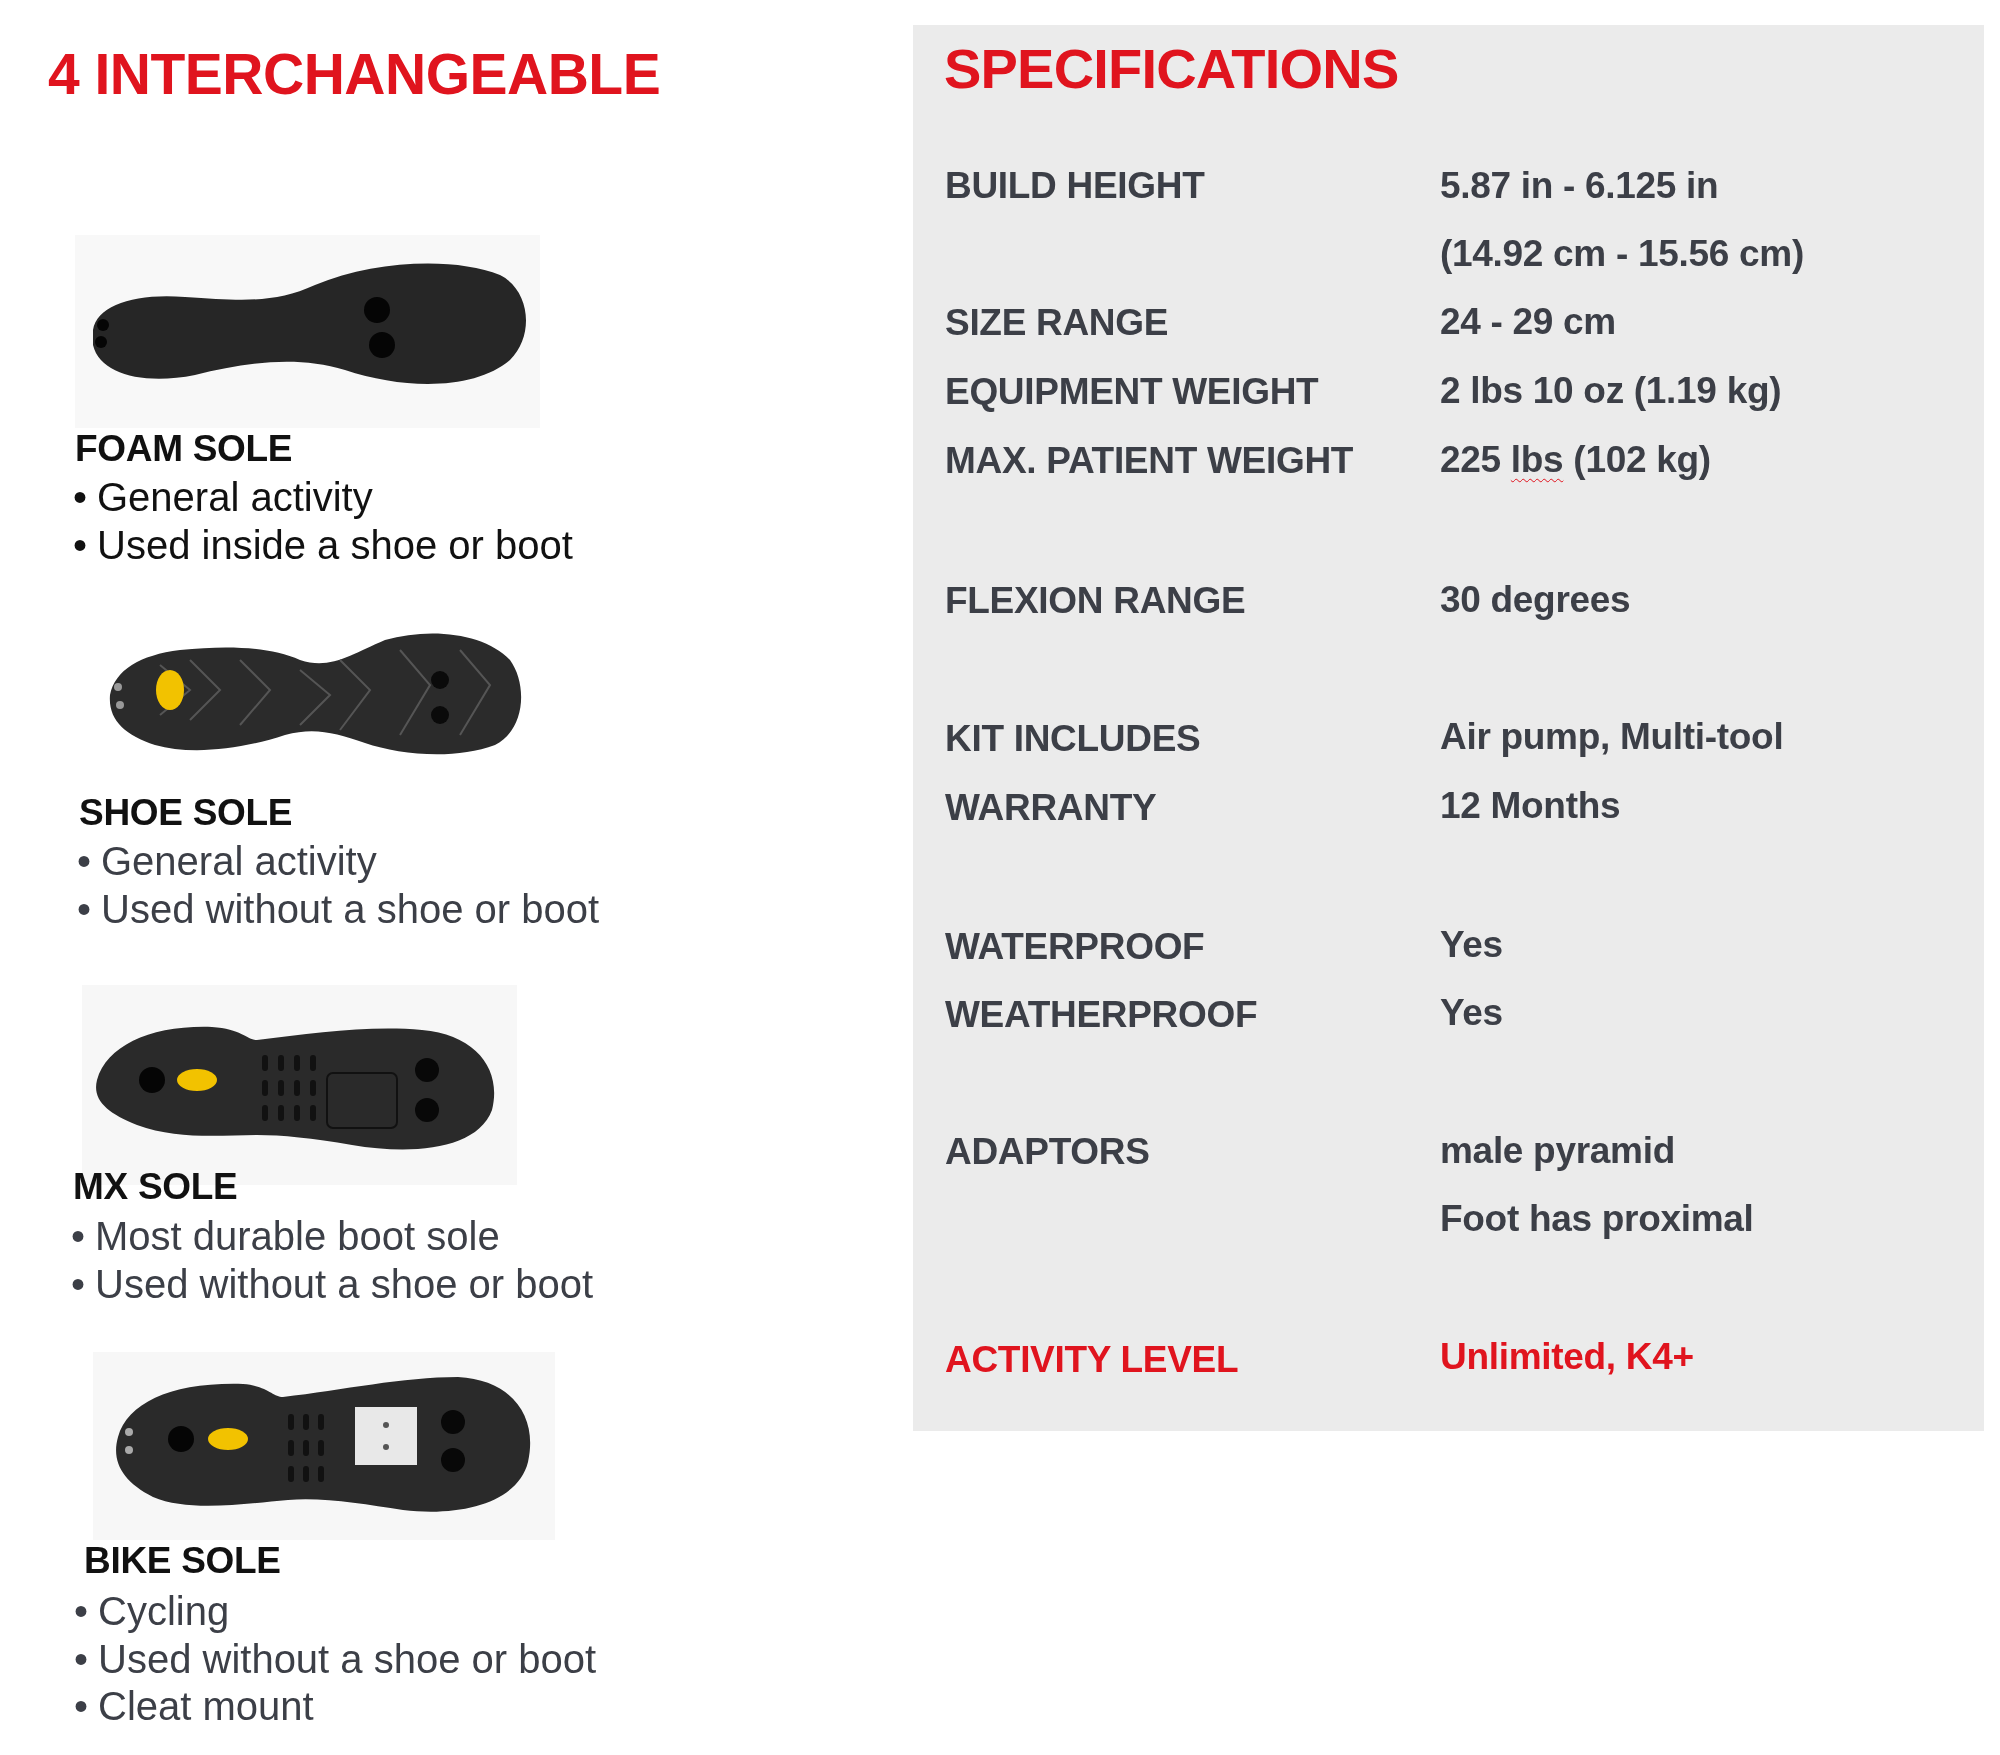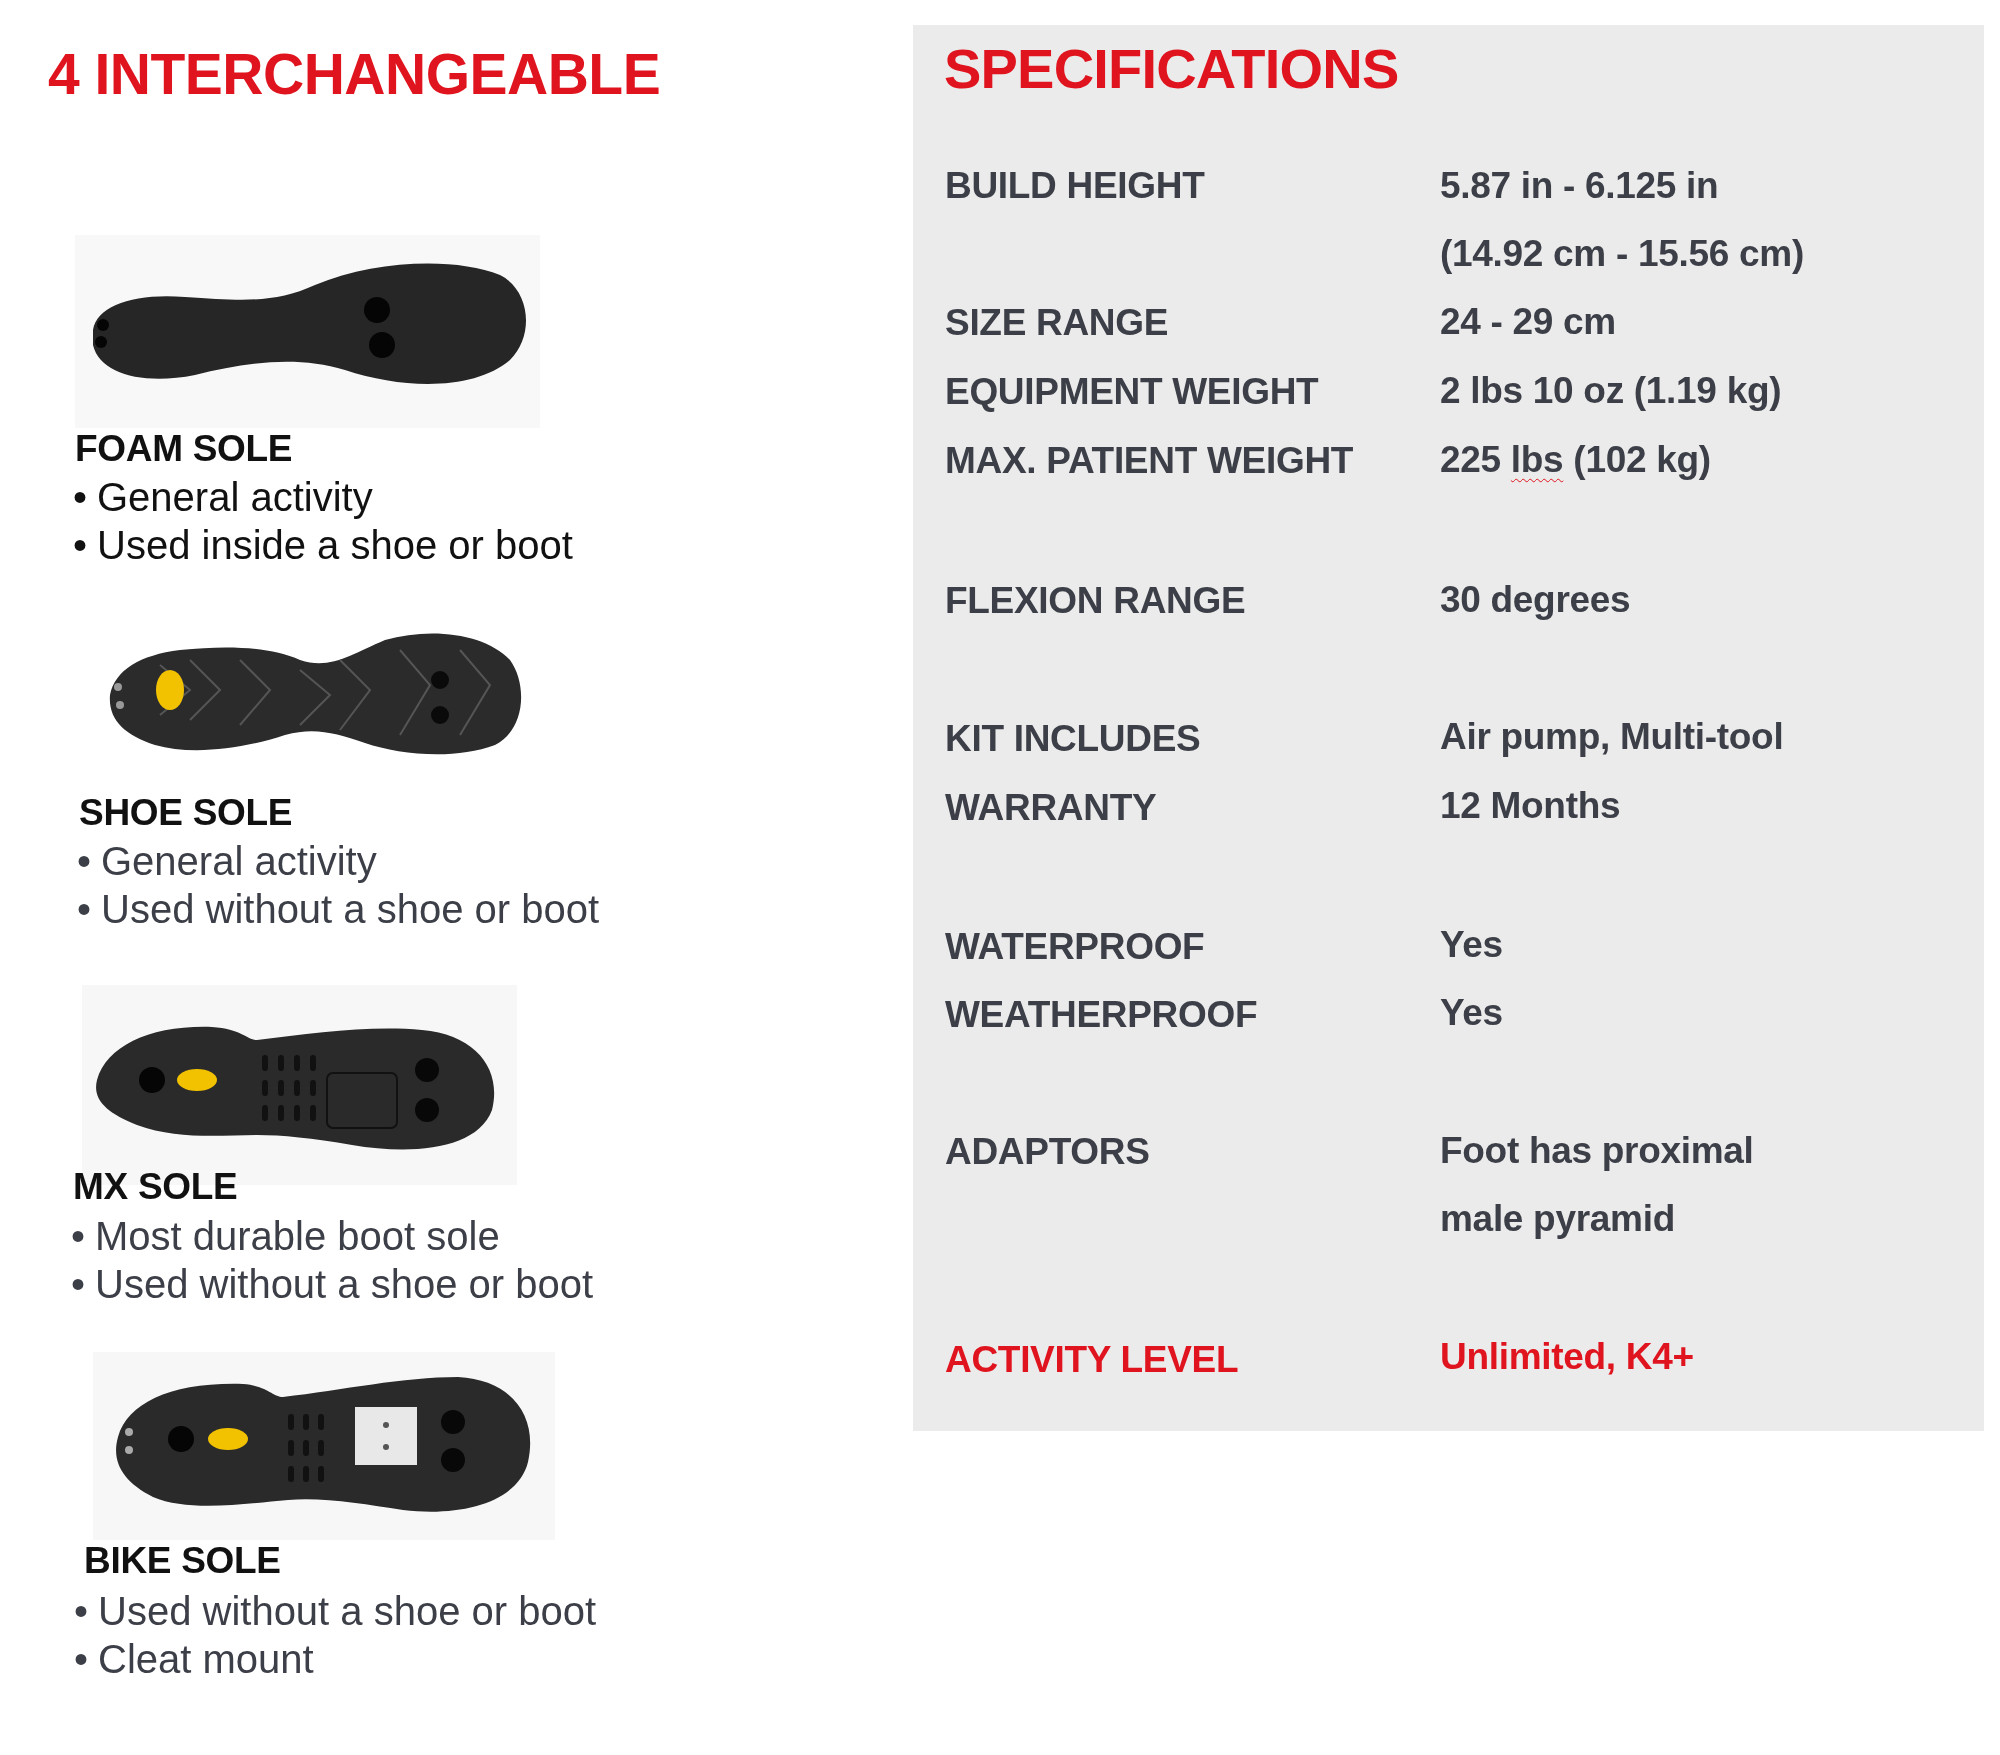--- a/index.html
+++ b/index.html
@@ -130,20 +130,21 @@
     <circle cx="88" cy="87" r="13" fill="#050505"></circle>
     <ellipse cx="135" cy="87" rx="20" ry="11" fill="#f2c200"></ellipse>
     <circle cx="360" cy="70" r="12" fill="#080808"></circle>
     <circle cx="360" cy="108" r="12" fill="#080808"></circle>
     <circle cx="36" cy="80" r="4" fill="#aaa"></circle>
       <circle cx="36" cy="98" r="4" fill="#aaa"></circle>
   </svg>
 </div>
 <div class="sole-name" style="left:84px; top:1540px;">BIKE SOLE</div>
 <ul class="sole-bullets grey" style="left:74px; top:1588px;">
+  <li><span class="dot">•</span><span>Cycling</span></li>
   <li><span class="dot">•</span><span>Used without a shoe or boot</span></li>
   <li><span class="dot">•</span><span>Cleat mount</span></li>
 </ul>
 
 <div class="abs panel"></div>
 <div class="abs spec-title">SPECIFICATIONS</div>
 
 <div class="spec-label" style="top:165px;">BUILD HEIGHT</div>
 <div class="spec-value" style="top:152px;">
   <div>5.87 in  -  6.125 in</div>
@@ -169,18 +170,18 @@
 <div class="spec-value" style="top:772px;">12 Months</div>
 
 <div class="spec-label" style="top:926px;">WATERPROOF</div>
 <div class="spec-value" style="top:911px;">Yes</div>
 
 <div class="spec-label" style="top:994px;text-align:right;">WEATHERPROOF</div>
 <div class="spec-value" style="top:979px;">Yes</div>
 
 <div class="spec-label" style="top:1131px;">ADAPTORS</div>
 <div class="spec-value" style="top:1117px;">
+  <div>male pyramid</div>
   <div>Foot has proximal</div>
-  <div>male pyramid</div>
 </div>
 
 <div class="spec-label red" style="top:1339px;">ACTIVITY LEVEL</div>
 <div class="spec-value red" style="top:1323px;">Unlimited, K4+</div>
 
 </body></html>

